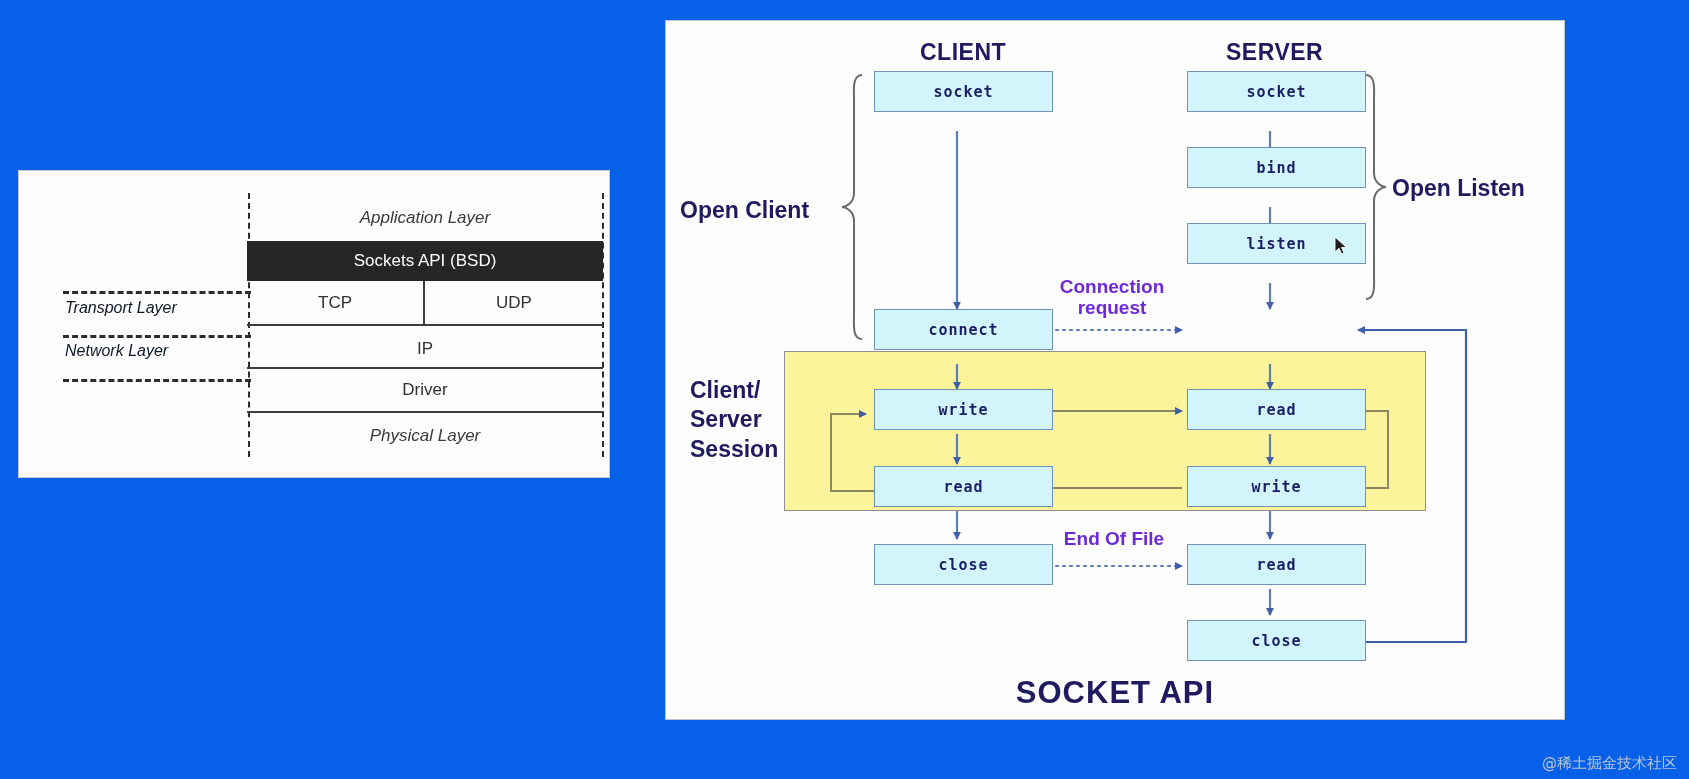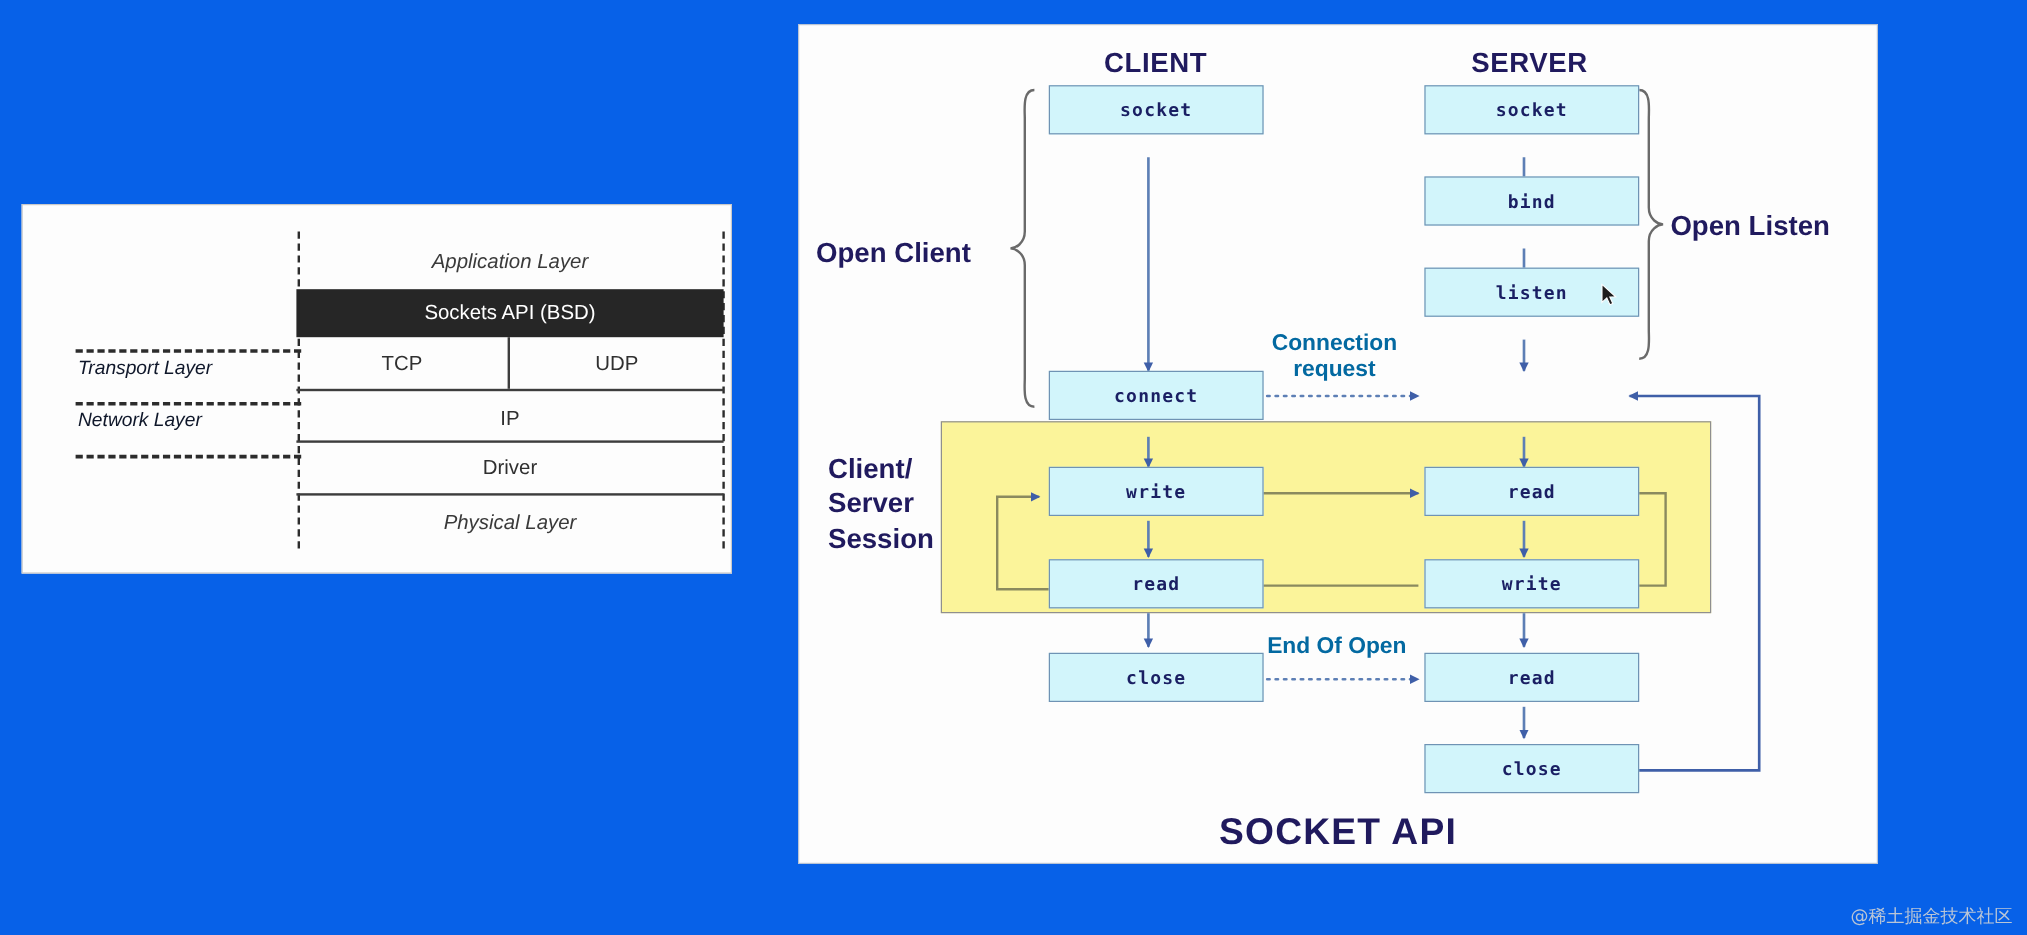--- a/index.html
+++ b/index.html
@@ -128,21 +128,21 @@
     font-size: 23px;
     font-weight: bold;
     color: #201a5e;
     line-height: 1.28;
     white-space: pre-line;
   }
   .edge-label {
     position: absolute;
     font-size: 19px;
     font-weight: bold;
-    color: #0369a1;
+    color: #6d28d9;
     text-align: center;
     line-height: 1.1;
     white-space: pre-line;
   }
   #flow-title {
     position: absolute;
     left: 0;
     right: 0;
     bottom: 8px;
     text-align: center;
@@ -291,21 +291,21 @@
 
     <div class="side-label" style="left:726px; top:153px;">Open Listen</div>
 
     <div class="side-label" style="left:24px; top:355px;">Client/
 Server
 Session</div>
 
     <div class="edge-label" style="left:376px; top:256px; width:140px;">Connection
 request</div>
 
-    <div class="edge-label" style="left:380px; top:508px; width:136px;">End Of Open</div>
+    <div class="edge-label" style="left:380px; top:508px; width:136px;">End Of File</div>
 
     <div id="flow-title">SOCKET API</div>
 
   </div>
 
   <svg id="cursor" viewBox="0 0 14 20" xmlns="http://www.w3.org/2000/svg">
     <path d="M1,1 L1,16 L5,12.3 L7.6,18 L10,16.9 L7.5,11.5 L12.4,11.3 z" fill="#1d1d1d" stroke="#ffffff" stroke-width="0.9"></path>
   </svg>
 
   <div id="watermark">@稀土掘金技术社区</div>

